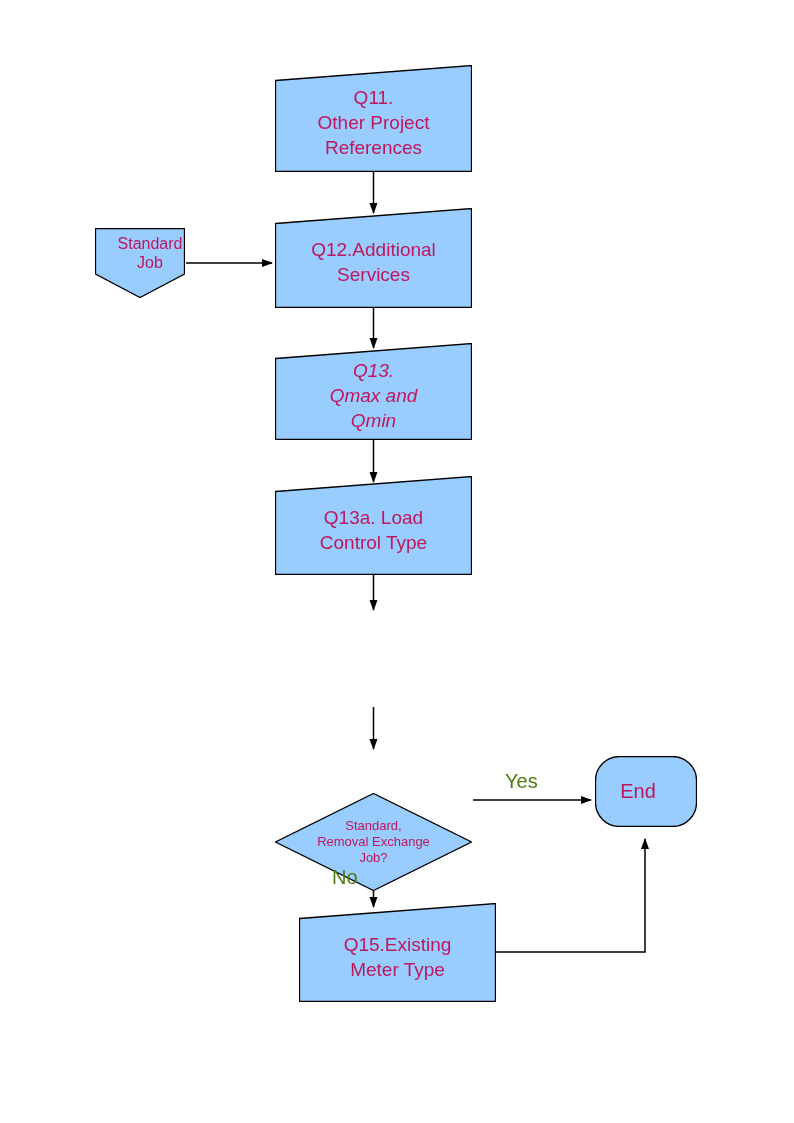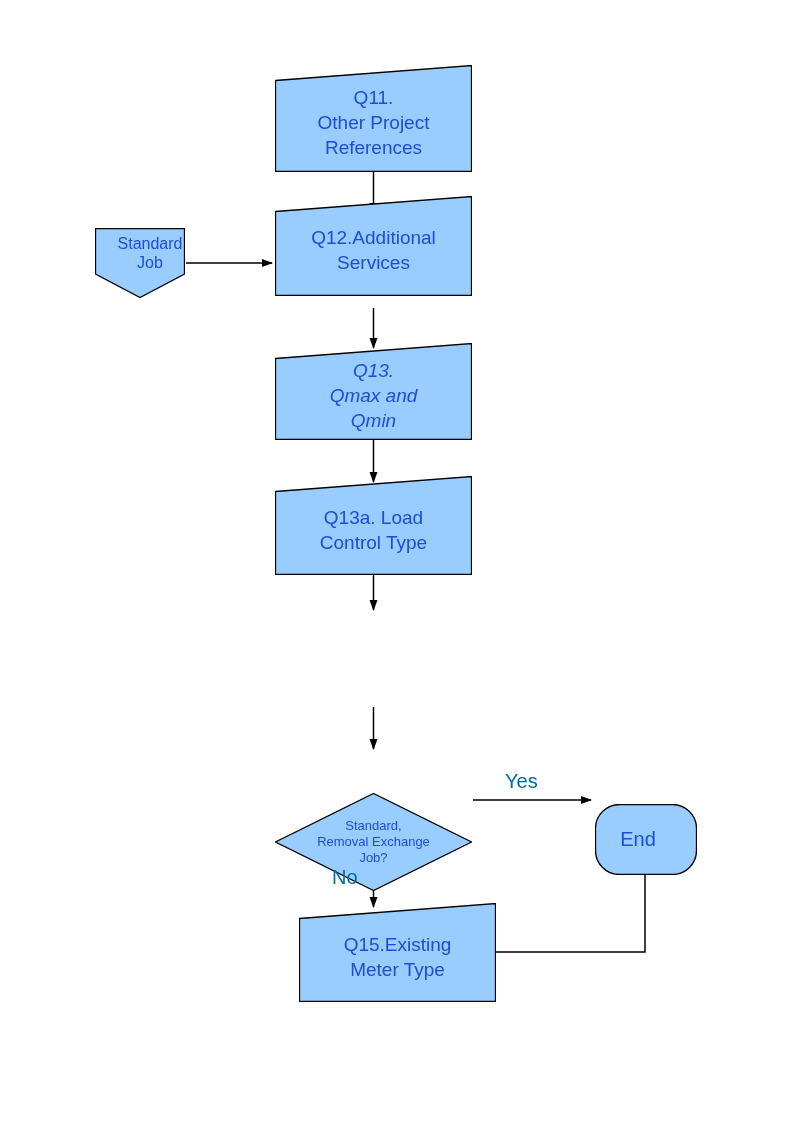--- a/index.html
+++ b/index.html
@@ -24,33 +24,33 @@
   }
   .label {
     position: absolute;
     left: 0; top: 0;
     width: 100%; height: 100%;
     display: flex;
     align-items: center;
     justify-content: center;
     text-align: center;
     white-space: pre-line;
-    color: #1d4ed8;
+    color: #be185d;
     box-sizing: border-box;
   }
   .label.big   { font-size: 19px; line-height: 1.3; }
   .label.small { font-size: 13px; line-height: 1.25; }
   .label.med   { font-size: 16px; line-height: 1.2; }
   .label.end   { font-size: 20px; }
   .slanted .label { padding-top: 10px; }
   .pointed .label { height: 50px; padding-left: 20px; }
   .edge-label {
     position: absolute;
     font-size: 20px;
-    color: #0369a1;
+    color: #4d7c0f;
   }
   #connectors {
     position: absolute;
     left: 0; top: 0;
     pointer-events: none;
   }
   .connector {
     stroke: var(--arrow-color, #000000);
     stroke-width: 1.5;
     fill: none;
@@ -89,21 +89,21 @@
   </div>
 
   <div class="node pointed" style="left:95px; top:228px; width:90px; height:70px;">
     <svg width="90" height="70">
       <polygon class="shape" points="0.5,0.5 89.5,0.5 89.5,46 45,69.5 0.5,46"></polygon>
     </svg>
     <div class="label med">Standard
 Job</div>
   </div>
 
-  <div class="node slanted" style="left:275px; top:196px; width:197px; height:100px;">
+  <div class="node slanted" style="left:275px; top:208px; width:197px; height:100px;">
     <svg width="197" height="100">
       <polygon class="shape" points="0.5,15.5 196.5,0.5 196.5,99.5 0.5,99.5"></polygon>
     </svg>
     <div class="label big">Q12.Additional
 Services</div>
   </div>
 
   <div class="node slanted" style="left:275px; top:343px; width:197px; height:97px;font-style:italic;">
     <svg width="197" height="97">
       <polygon class="shape" points="0.5,15.5 196.5,0.5 196.5,96.5 0.5,96.5"></polygon>
@@ -124,21 +124,21 @@
 
   <div class="node" style="left:275px; top:793px; width:197px; height:98px;">
     <svg width="197" height="98">
       <polygon class="shape" points="98.5,0.5 196.5,49 98.5,97.5 0.5,49"></polygon>
     </svg>
     <div class="label small">Standard,
 Removal Exchange
 Job?</div>
   </div>
 
-  <div class="node" style="left:595px; top:804px; width:86px; height:71px;">
+  <div class="node" style="left:595px; top:756px; width:86px; height:71px;">
     <svg width="102" height="71">
       <rect class="shape" x="0.5" y="0.5" width="101" height="70" rx="24" ry="24"></rect>
     </svg>
     <div class="label end">End</div>
   </div>
 
   <div class="node slanted" style="left:275px; top:903px; width:197px; height:99px;margin-left:24px;">
     <svg width="197" height="99">
       <polygon class="shape" points="0.5,15.5 196.5,0.5 196.5,98.5 0.5,98.5"></polygon>
     </svg>

